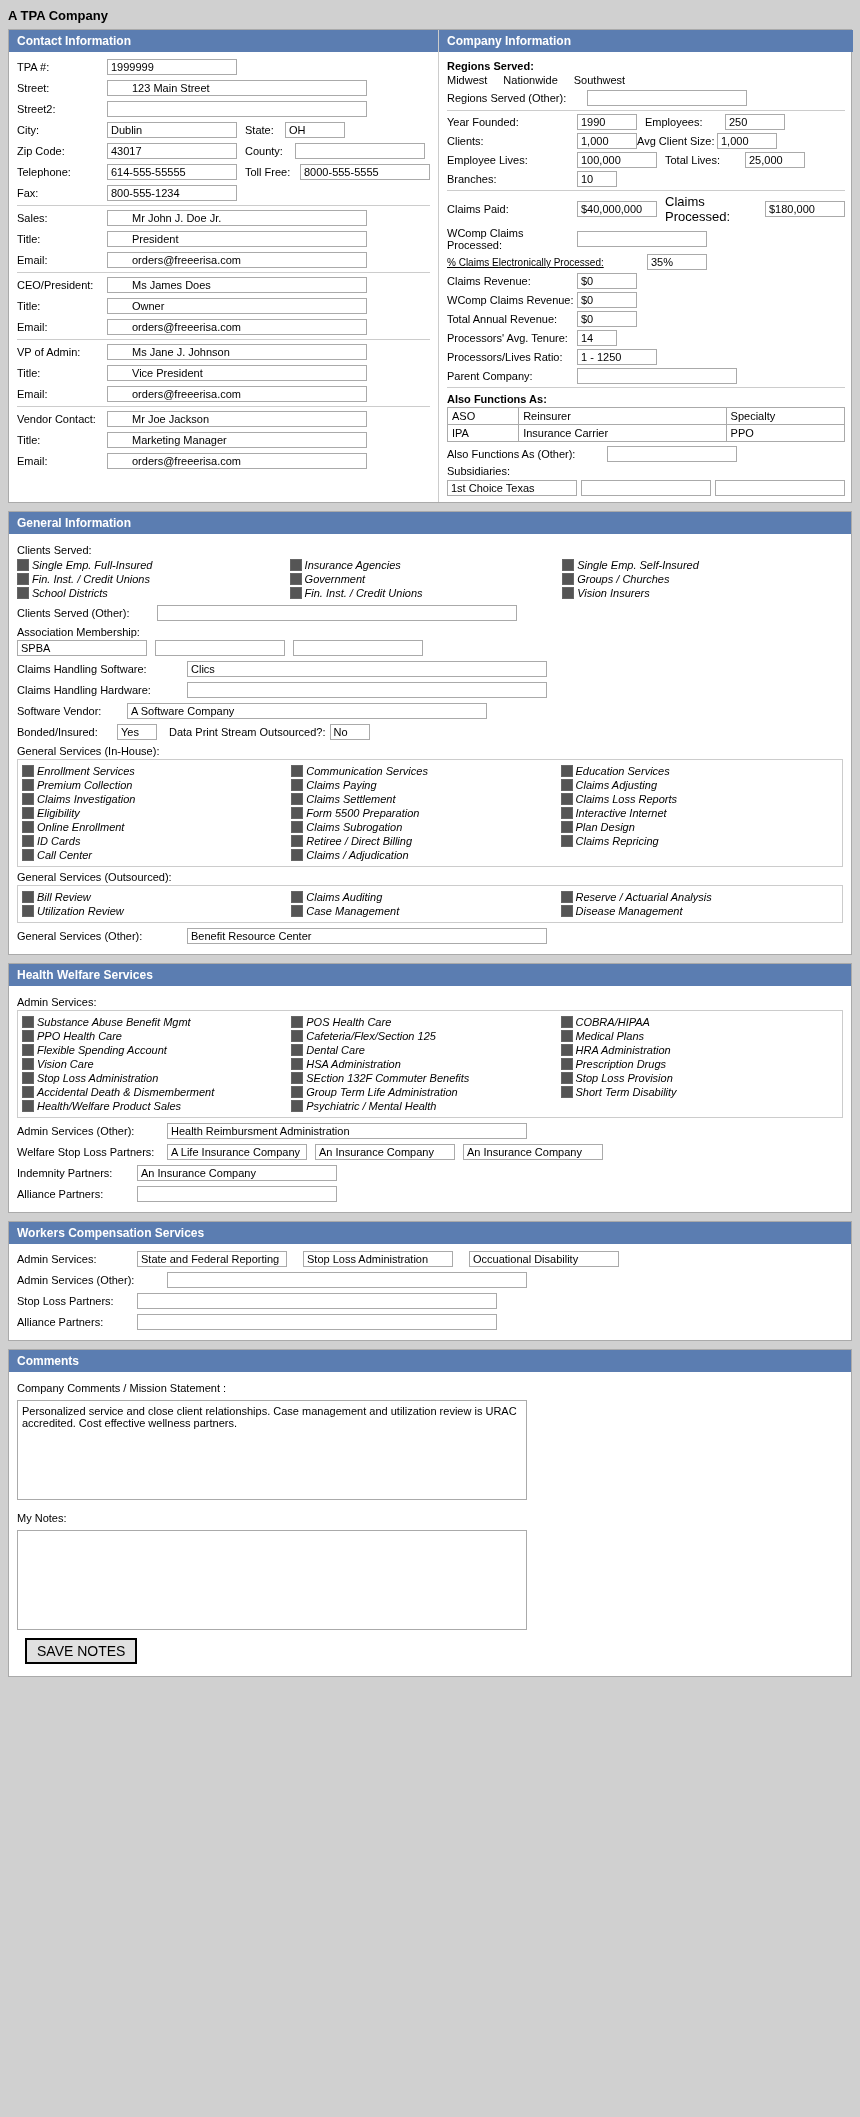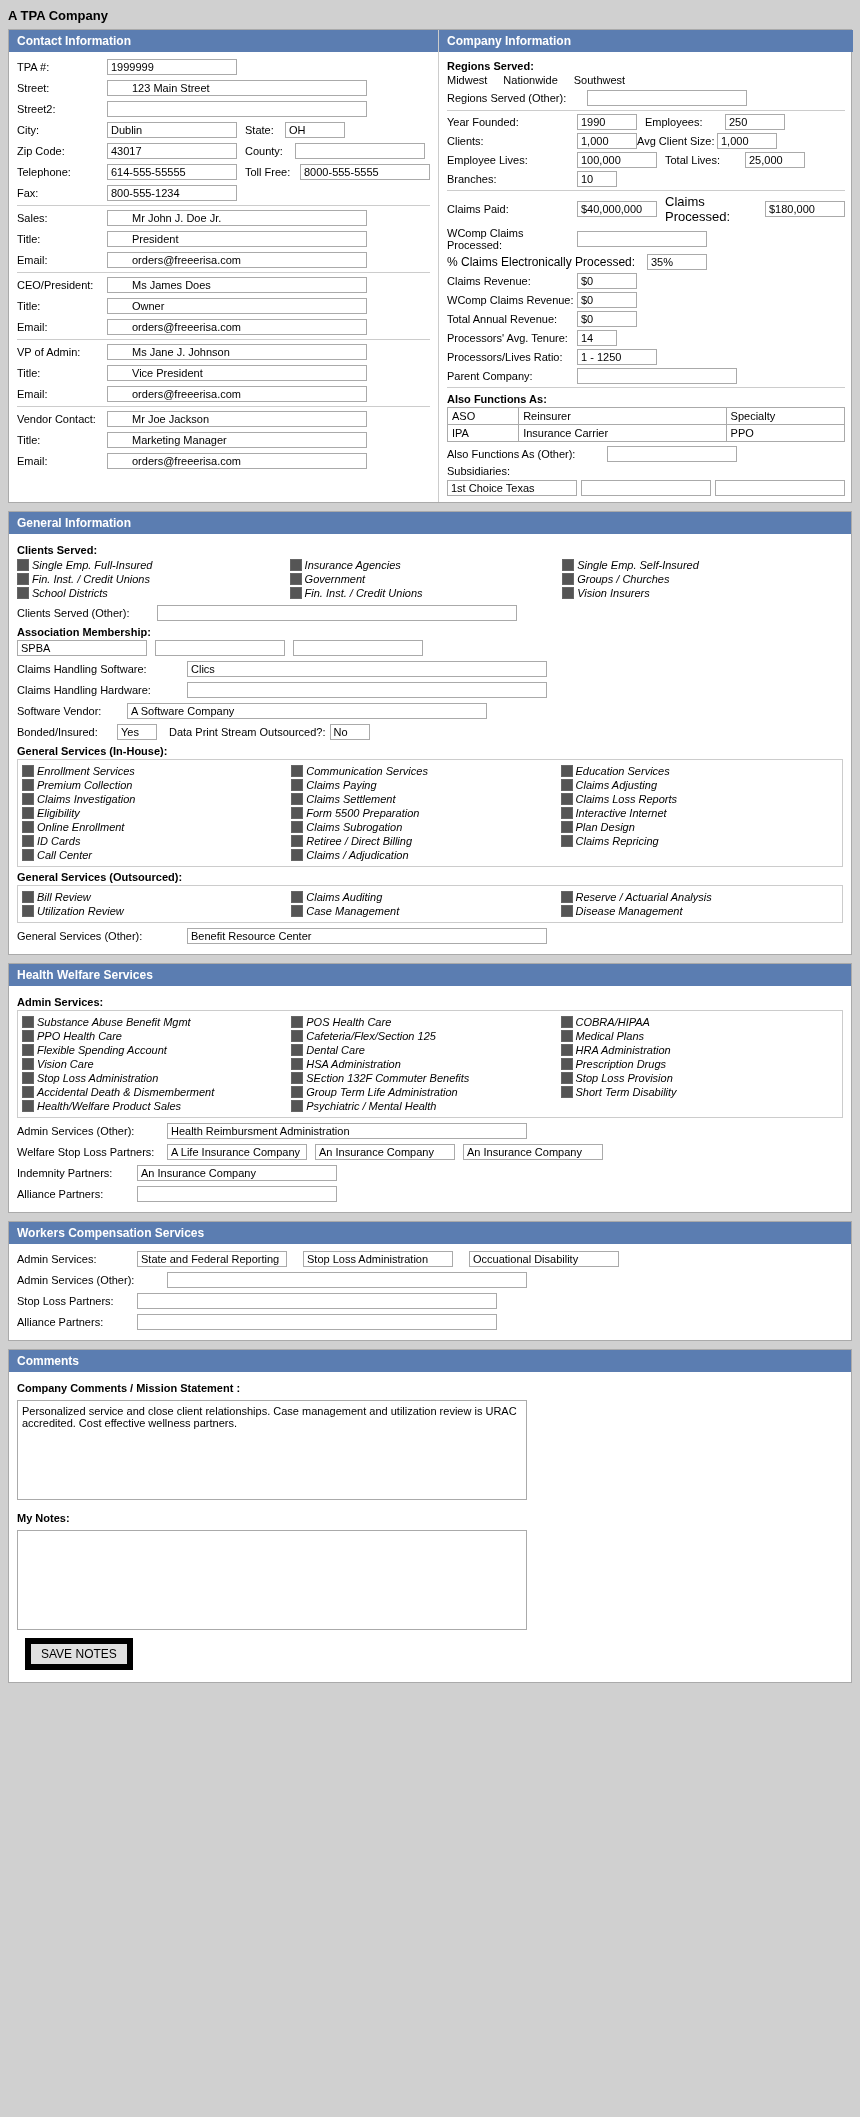--- a/index.html
+++ b/index.html
@@ -29,24 +29,24 @@
     .check-grid { display: flex; flex-wrap: wrap; font-style: italic; }
     .check-item { width: 33%; font-size: 11px; padding: 1px 0; display: flex; align-items: center; }
     .checkbox { width: 12px; height: 12px; border: 1px solid #666; background: #fff; display: inline-block; margin-right: 3px; flex-shrink: 0; }
     .checkbox.checked { background: #555; }
     
     .also-table { border-collapse: collapse; width: 100%; font-size: 11px; }
     .also-table td { border: 1px solid #aaa; padding: 2px 4px; }
     
     .sub-row { display: flex; gap: 4px; }
     
-    .gi-label-bold { font-weight: bold; font-size: 11px; margin: 4px 0 2px 0; }
+    .gi-label-bold { font-weight: normal; font-size: 11px; margin: 4px 0 2px 0; }
     
     .textarea-box { border: 1px solid #aaa; background: #fff; padding: 4px; font-size: 11px; width: 510px; height: 100px; resize: none; font-family: Arial, sans-serif; }
-    .save-btn { background: #e0e0e0; border: 6px solid #000000; padding: 3px 10px; font-size: 12px; cursor: pointer; margin: 6px 8px; }
+    .save-btn { background: #e0e0e0; border: 2px solid #000000; padding: 3px 10px; font-size: 14px; cursor: pointer; margin: 6px 8px; }
     .divider { border: none; border-top: 1px solid #ccc; margin: 3px 0; }
     .partner-row { display: flex; gap: 8px; align-items: center; }
     .partner-field { border: 1px solid #aaa; background: #fff; padding: 1px 3px; font-size: 11px; width: 140px; }
   </style>
 </head>
 <body>
 
 <div class="page">
 
   <div class="page-title">A TPA Company</div>
@@ -187,21 +187,21 @@
             <span class="ci-key">Claims Paid:</span>
             <span class="field-input fi-80" style="width:80px;">$40,000,000</span>
             <span style="width:100px;margin-left:8px;font-size:13px;">Claims Processed:</span>
             <span class="field-input fi-80" style="width:80px;">$180,000</span>
           </div>
           <div class="ci-row">
             <span class="ci-key">WComp Claims Processed:</span>
             <span class="field-input" style="width:130px;"></span>
           </div>
           <div class="ci-row">
-            <span style="width:200px;font-size:12px;">% Claims Electronically Processed:</span>
+            <span style="width:200px;font-size:10px;text-decoration:underline;">% Claims Electronically Processed:</span>
             <span class="field-input fi-60">35%</span>
           </div>
           <div class="ci-row">
             <span class="ci-key">Claims Revenue:</span>
             <span class="field-input fi-60">$0</span>
           </div>
           <div class="ci-row">
             <span class="ci-key">WComp Claims Revenue:</span>
             <span class="field-input fi-60">$0</span>
           </div>

